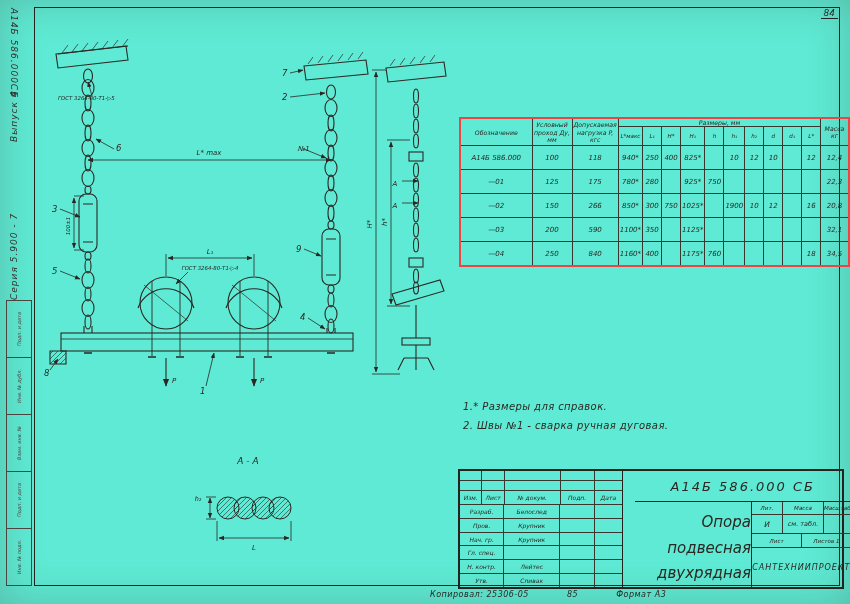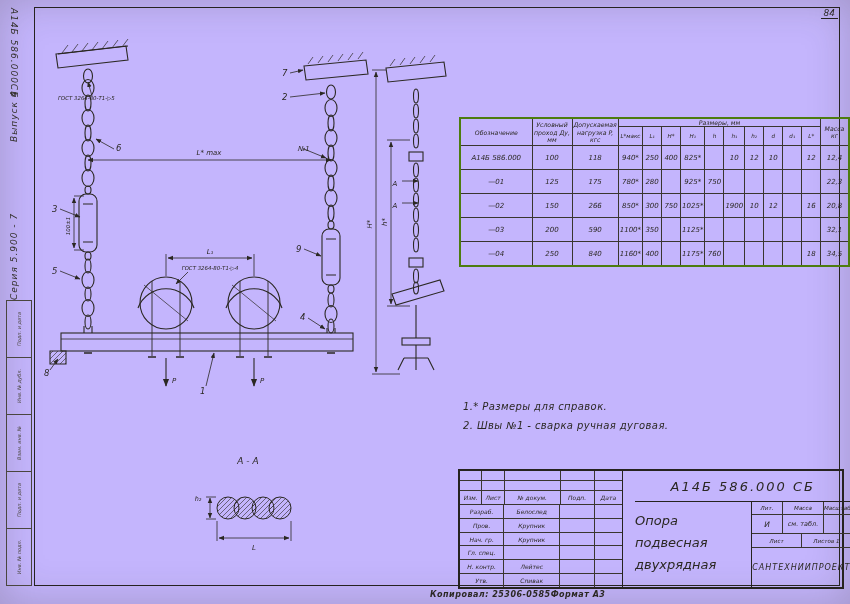--- a/index.html
+++ b/index.html
@@ -1,34 +1,34 @@
 <!DOCTYPE html>
 <html><head>
 <meta charset="utf-8">
 <style>
   html,body{margin:0;padding:0;background:#8f8c86;}
-  .page{position:relative;width:850px;height:604px;background:#c4b5fd;overflow:hidden;
+  .page{position:relative;width:850px;height:604px;background:#5eead4;overflow:hidden;
         font-family:"DejaVu Sans",sans-serif;color:#2b2823;
         box-shadow:inset 0 0 40px rgba(60,55,45,.25);}
   .frame{position:absolute;left:34px;top:7px;width:804px;height:577px;border:1.6px solid #26231f;}
   .pagenum{position:absolute;right:12px;top:8px;font-size:9px;font-style:italic;border-bottom:1px solid #26231f;padding:0 3px;}
   
   .vtext{position:absolute;left:9px;writing-mode:vertical-rl;transform:rotate(180deg);
          font-size:9px;font-style:italic;letter-spacing:1px;white-space:nowrap;color:#33302b;}
   .vflip{position:absolute;left:9px;writing-mode:vertical-rl;font-size:9px;font-style:italic;
          letter-spacing:1px;white-space:nowrap;color:#33302b;}
   .mstamps{position:absolute;left:6px;top:300px;width:24px;height:284px;border:1px solid #4a463f;
            display:flex;flex-direction:column;}
   .mbox{flex:1;border-bottom:1px solid #4a463f;position:relative;overflow:hidden;}
   .mbox:last-child{border-bottom:none;}
   .mlabel{position:absolute;left:50%;top:50%;transform:translate(-50%,-50%) rotate(-90deg);
           font-size:5px;font-style:italic;white-space:nowrap;color:#4a463f;}
   
   .spec-wrap{position:absolute;left:459px;top:117px;}
-  table.spec{border-collapse:collapse;table-layout:fixed;font-style:italic;border:2px solid #4d7c0f;}
+  table.spec{border-collapse:collapse;table-layout:fixed;font-style:italic;border:2px solid #ef4444;}
   .spec td{border:1px solid #3a362f;text-align:center;vertical-align:middle;padding:0 1px;
            font-size:7px;overflow:hidden;word-wrap:break-word;}
   .spec tr.th td{font-size:6.2px;line-height:1.15;}
   .spec tr.th2 td{font-size:5.6px;height:18px;}
   .spec tr.data td{height:23px;}
   
   .notes{position:absolute;left:463px;top:397px;font-size:10px;font-style:italic;line-height:1.9;letter-spacing:.4px;}
   
   .tb{position:absolute;left:458px;top:469px;width:382px;height:116px;border:2px solid #26231f;
       display:flex;font-style:italic;background:transparent;gap:12px;}
@@ -39,32 +39,32 @@
            justify-content:center;font-size:6px;white-space:nowrap;}
   .tb-cell:last-child{border-right:none;}
   .tb-empty{flex:0 0 9px;}
   .tb-head{flex:0 0 13px;}
   .tb-sign{flex:1;}
   .w22{width:22px;} .w44{width:44px;} .w56{width:56px;} .w34{width:34px;} .w28{width:28px;}
   .tb-right{flex:1;display:flex;flex-direction:column;}
   .tb-doc{flex:0 0 30px;border-bottom:1.5px solid #26231f;display:flex;align-items:center;
           justify-content:center;font-size:13px;letter-spacing:2px;}
   .tb-body{flex:1;display:flex;}
-  .tb-title{width:116px;border-right:1.5px solid #26231f;text-align:left;padding-top:8px;
-            font-size:13px;line-height:1.7;}
+  .tb-title{width:116px;border-right:1.5px solid #26231f;text-align:right;padding-top:8px;
+            font-size:15px;line-height:1.7;}
   .tb-grid{flex:1;display:flex;flex-direction:column;}
   .g-row{display:flex;border-bottom:1px solid #3a362f;}
   .g-cell{border-right:1px solid #3a362f;display:flex;align-items:center;justify-content:center;
           font-size:5.6px;overflow:hidden;text-align:center;}
   .g-cell:last-child{border-right:none;}
   .gw30{width:30px;} .gw40{width:40px;} .gwfx{flex:1;}
   .g-hdr{flex:0 0 12px;} .g-val{flex:0 0 18px;} .g-list{flex:0 0 13px;}
   .g-org{flex:1;display:flex;align-items:center;justify-content:center;font-size:8px;letter-spacing:1px;border-bottom:none;}
   
-  .footer{position:absolute;left:430px;top:590px;font-size:8px;font-style:italic;letter-spacing:.5px;display:flex;font-weight:bold;}
+  .footer{position:absolute;left:430px;top:590px;font-size:8px;font-style:italic;letter-spacing:.5px;display:flex;gap:38px;}
   
   svg text{font-family:"DejaVu Sans",sans-serif;font-style:italic;fill:#2b2823;font-size:7px;}
   svg .callout{font-size:8.5px;}
   svg .tiny{font-size:5.4px;}
   svg .dim{font-size:7px;}
 </style>
 </head>
 <body>
 
 <div class="page">

